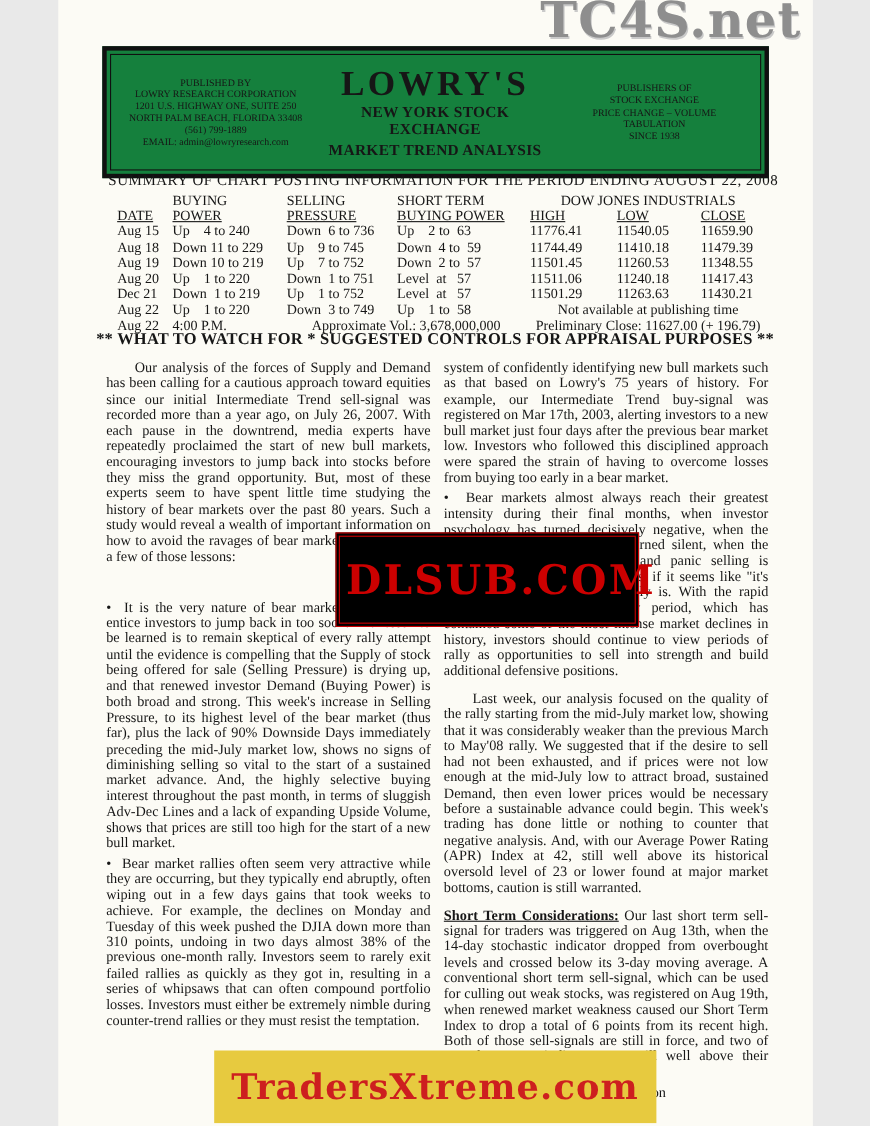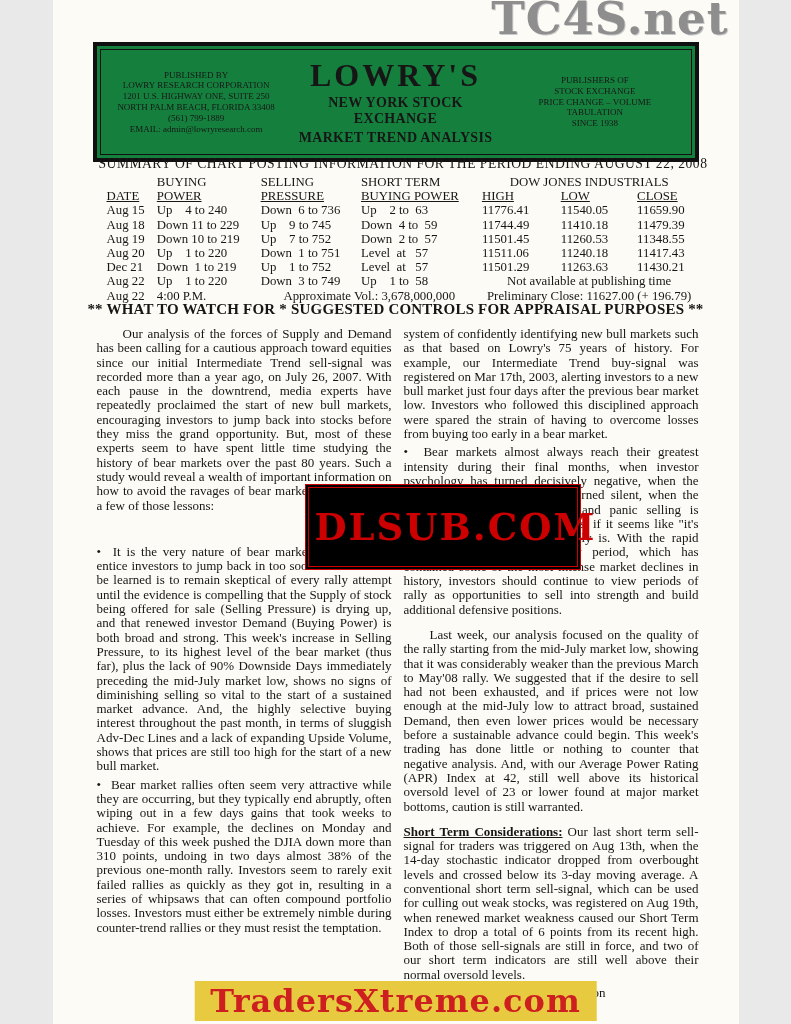--- a/index.html
+++ b/index.html
@@ -33,21 +33,21 @@
     font-size: 37px; font-weight: bold; letter-spacing: 2px;
     text-align: right;
     font-family: "DejaVu Serif", serif;
     z-index: 5;
   }
   .wm-bottom {
     position: absolute; bottom: 3px; left: 50%;
     transform: translateX(-50%);
     background: #e7ca3f;
     color: #cd1f1f;
-    padding: 1px 16px;
+    padding: 14px 16px;
     font-size: 32px; font-weight: bold; letter-spacing: 1px;
     font-family: "DejaVu Serif", serif;
     white-space: nowrap;
     z-index: 6;
     margin-top: 36px;
   }
 
   
   .masthead {
     position: absolute; top: 42px; left: 40px; right: 40px;

